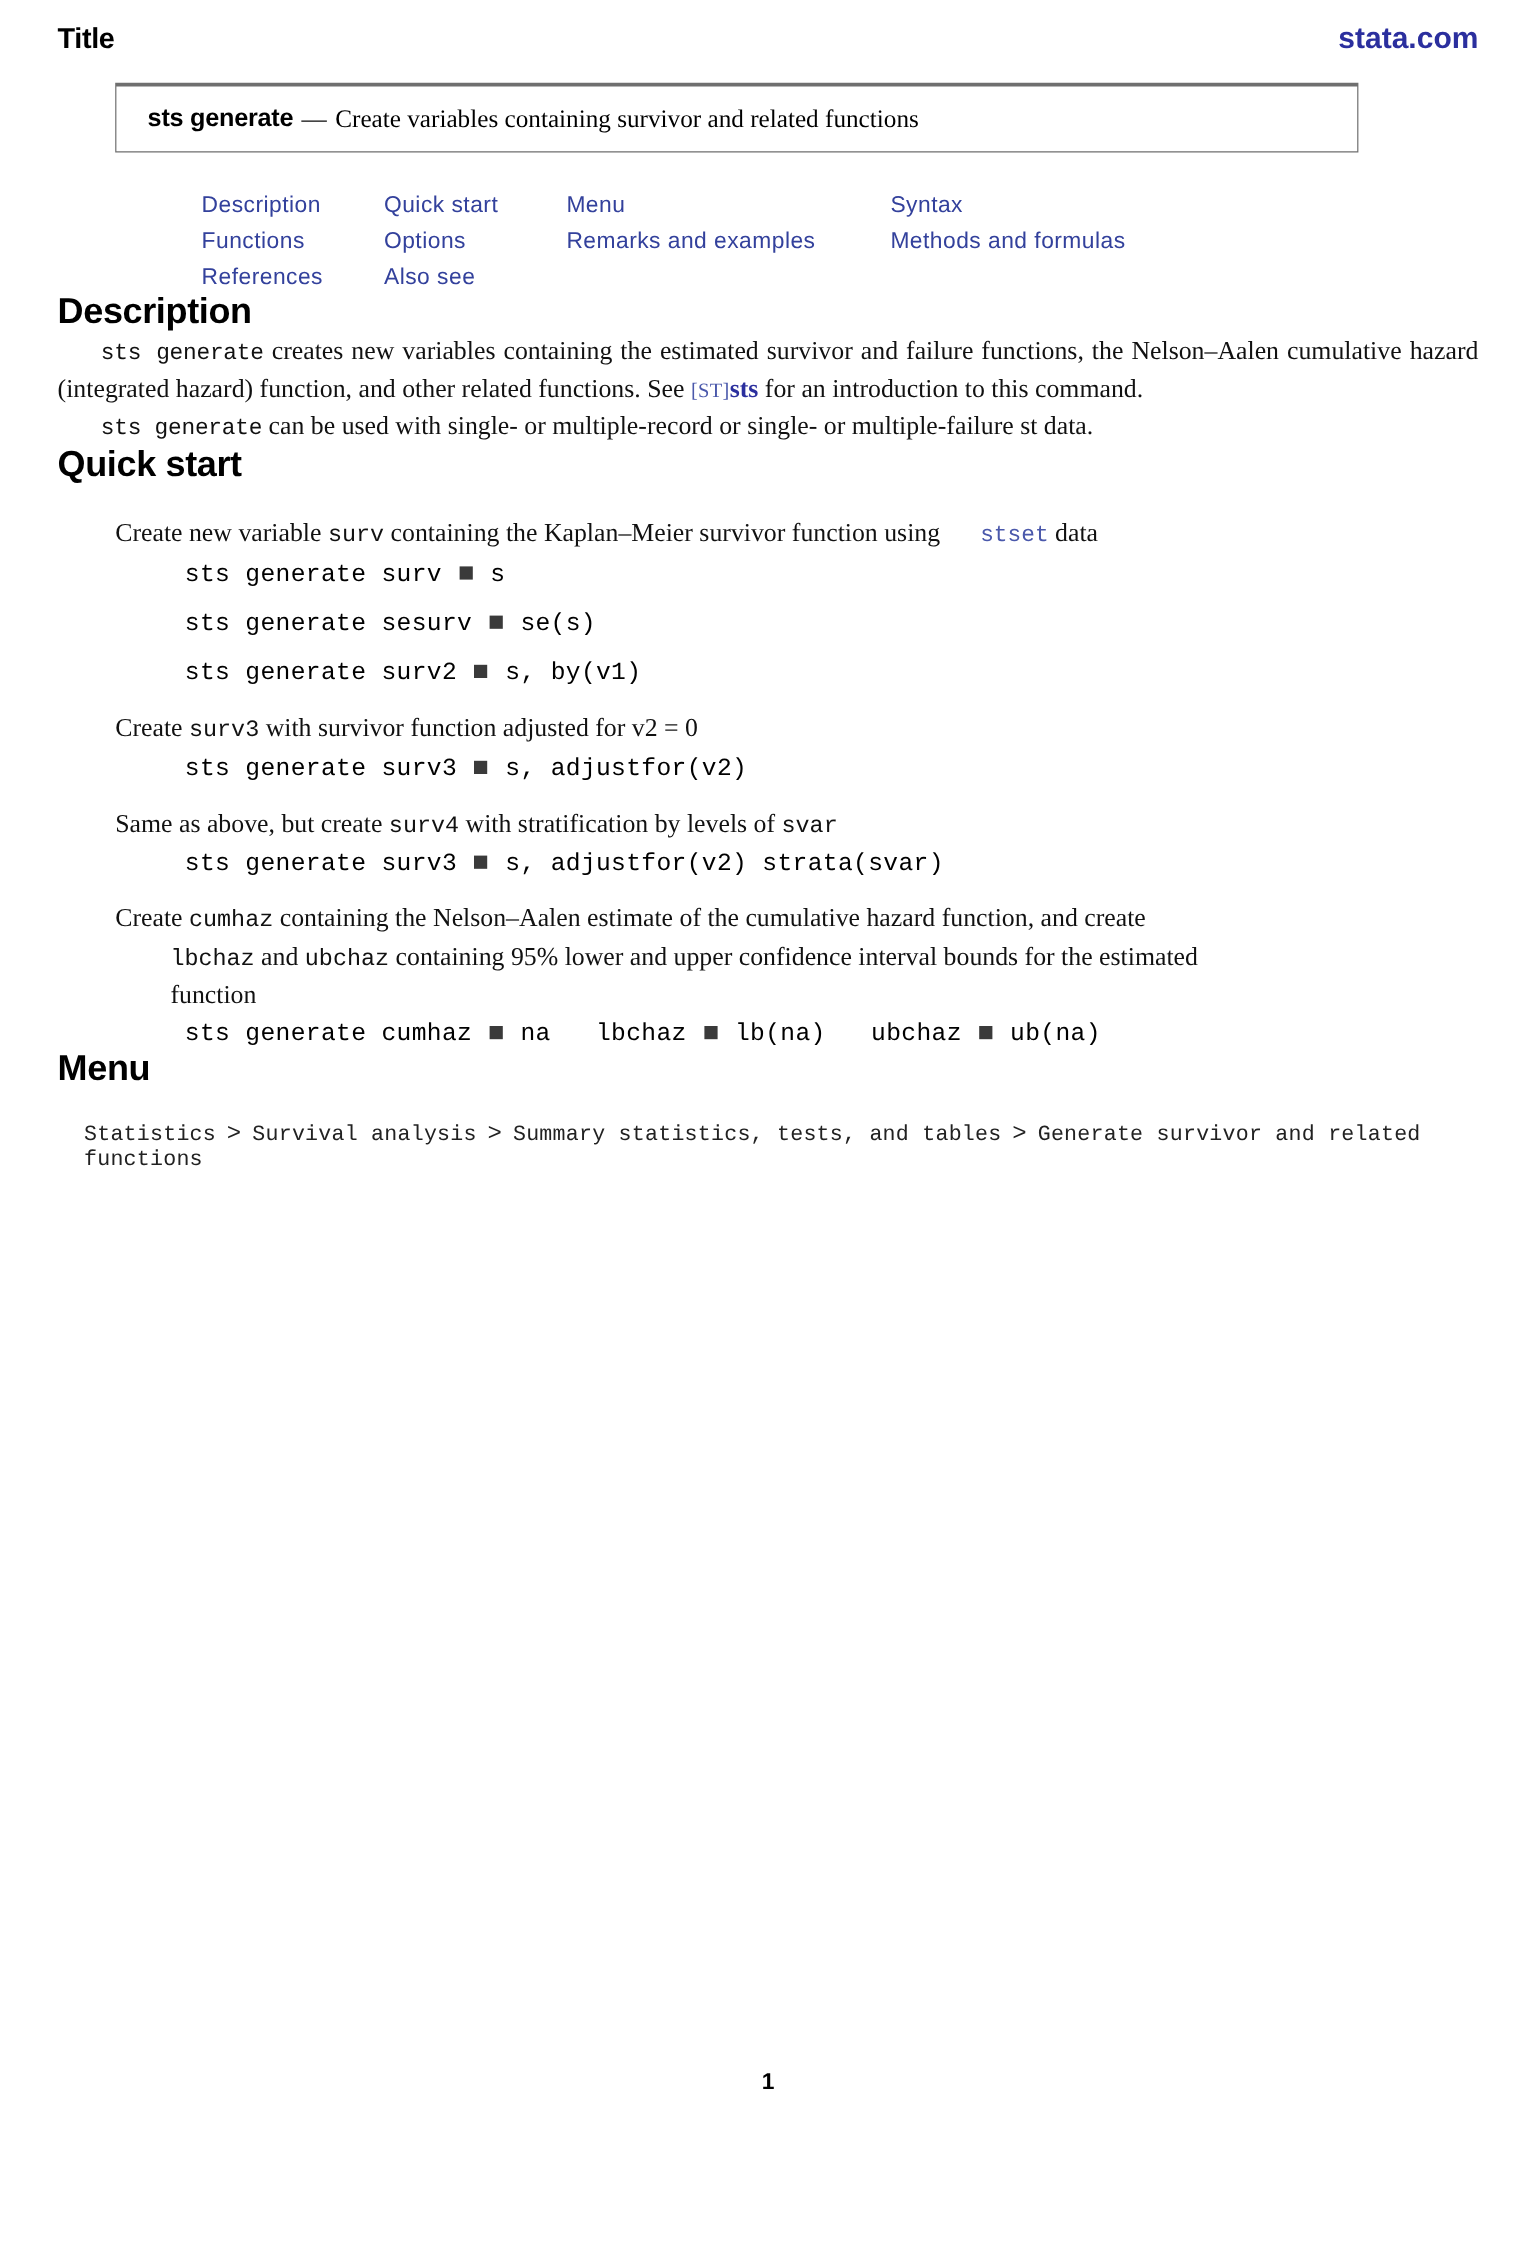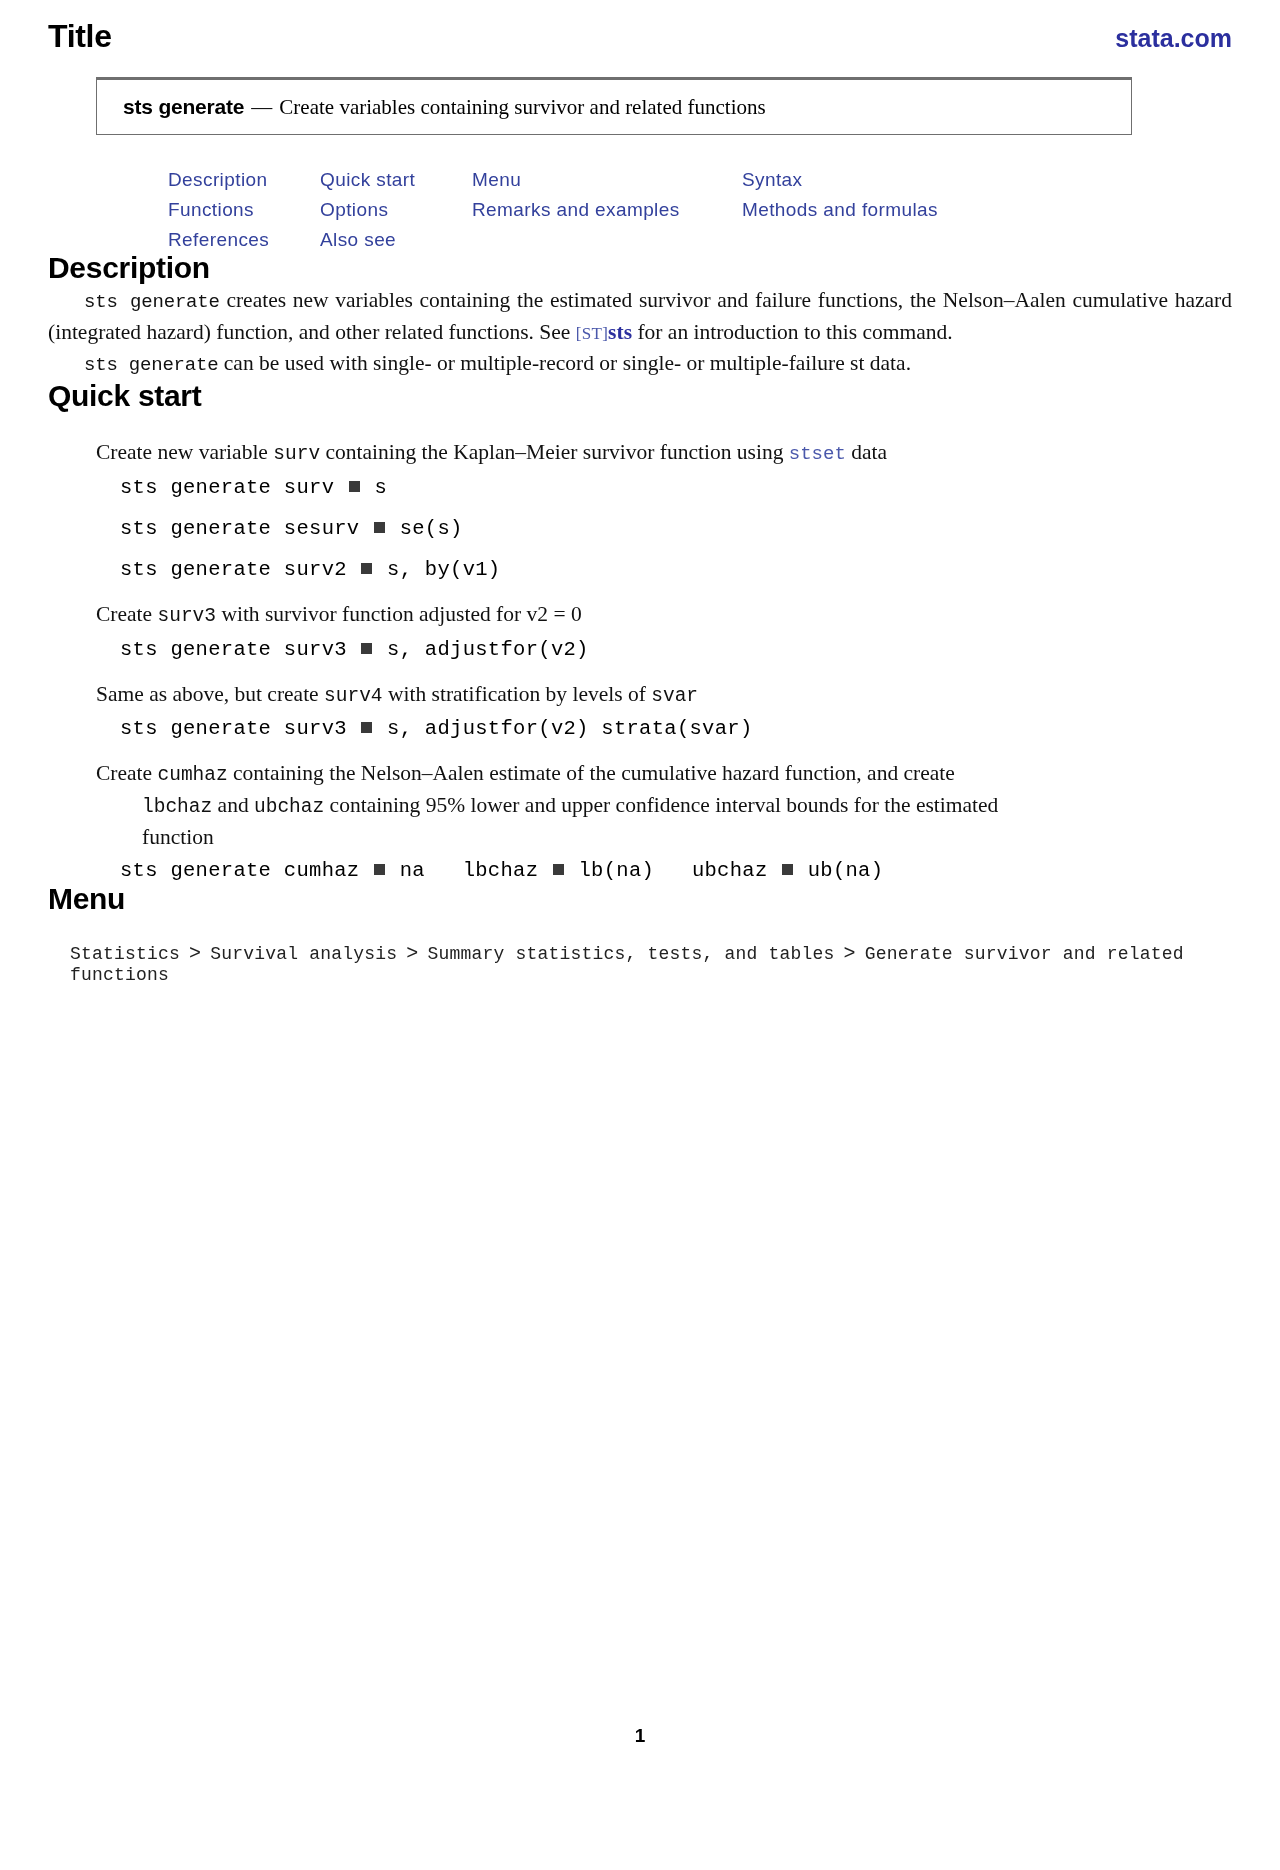--- a/index.html
+++ b/index.html
@@ -26,21 +26,21 @@
   
   .header-row {
     display: flex;
     align-items: baseline;
     justify-content: space-between;
     padding-top: 18px;
   }
   .title-word {
     font-family: "Liberation Sans", sans-serif;
     font-weight: bold;
-    font-size: 32px;
+    font-size: 24px;
     letter-spacing: -0.3px;
     color: #000;
   }
   .stata-link {
     font-family: "Liberation Sans", sans-serif;
     font-weight: bold;
     font-size: 25px;
     color: #2b2f9e;
     text-decoration: none;
   }
@@ -123,20 +123,21 @@
   code, .mono {
     font-family: "Liberation Mono", monospace;
     font-size: 19px;
     letter-spacing: -0.2px;
   }
   .mono-link {
     font-family: "Liberation Mono", monospace;
     font-size: 19px;
     color: #4a58ab;
     text-decoration: none;
+    margin-left: 28px;
   }
   .ref-link {
     color: #4a58ab;
     text-decoration: none;
   }
   .ref-link .sc {
     font-size: 17px;
     letter-spacing: 0.3px;
   }
   .ref-bold {
@@ -161,21 +162,21 @@
   }
   .qs-text .cont {
     display: block;
     padding-left: 34px;
     text-indent: 0;
   }
   .qs-code {
     font-family: "Liberation Mono", monospace;
     font-size: 20.5px;
     margin-top: 7px;
-    margin-left: 24px;
+    margin-left: 58px;
     letter-spacing: 0.3px;
     white-space: pre;
   }
   .eq {
     display: inline-block;
     width: 11px;
     height: 11px;
     background: #3a3a3a;
     vertical-align: 1px;
     margin: 0 2px;

